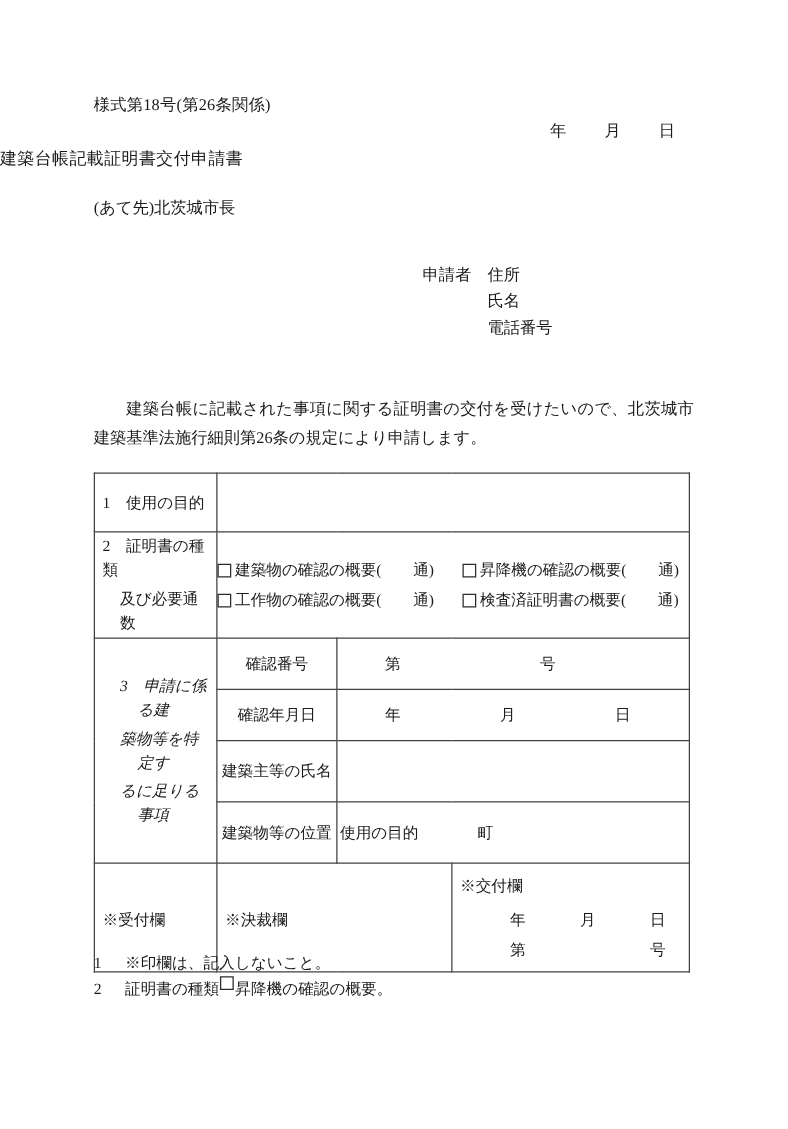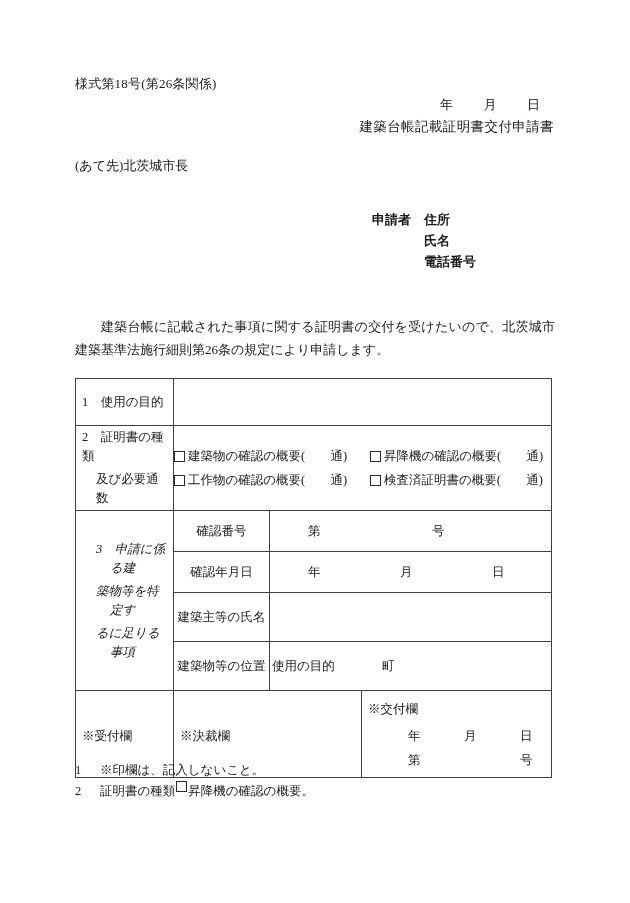--- a/index.html
+++ b/index.html
@@ -38,39 +38,38 @@
     width: 100px;
     font-size: 13px;
     display: flex;
     justify-content: space-between;
   }
   .doc-title {
     position: absolute;
     left: 0;
     top: 118px;
     width: 554px;
-    text-align: right;
+    text-align: left;
     font-size: 13.5px;
     letter-spacing: 0.4px;
   }
   .addressee {
     position: absolute;
     left: 75px;
     top: 157px;
     font-size: 13px;
     white-space: nowrap;
   }
 
   
   .applicant {
     position: absolute;
-    left: 372px;
+    left: 338px;
     top: 209px;
     font-size: 13px;
-    font-weight: bold;
   }
   .applicant-row {
     display: flex;
     line-height: 21px;
     white-space: nowrap;
   }
   .applicant-label {
     width: 52px;
     flex: none;
   }

